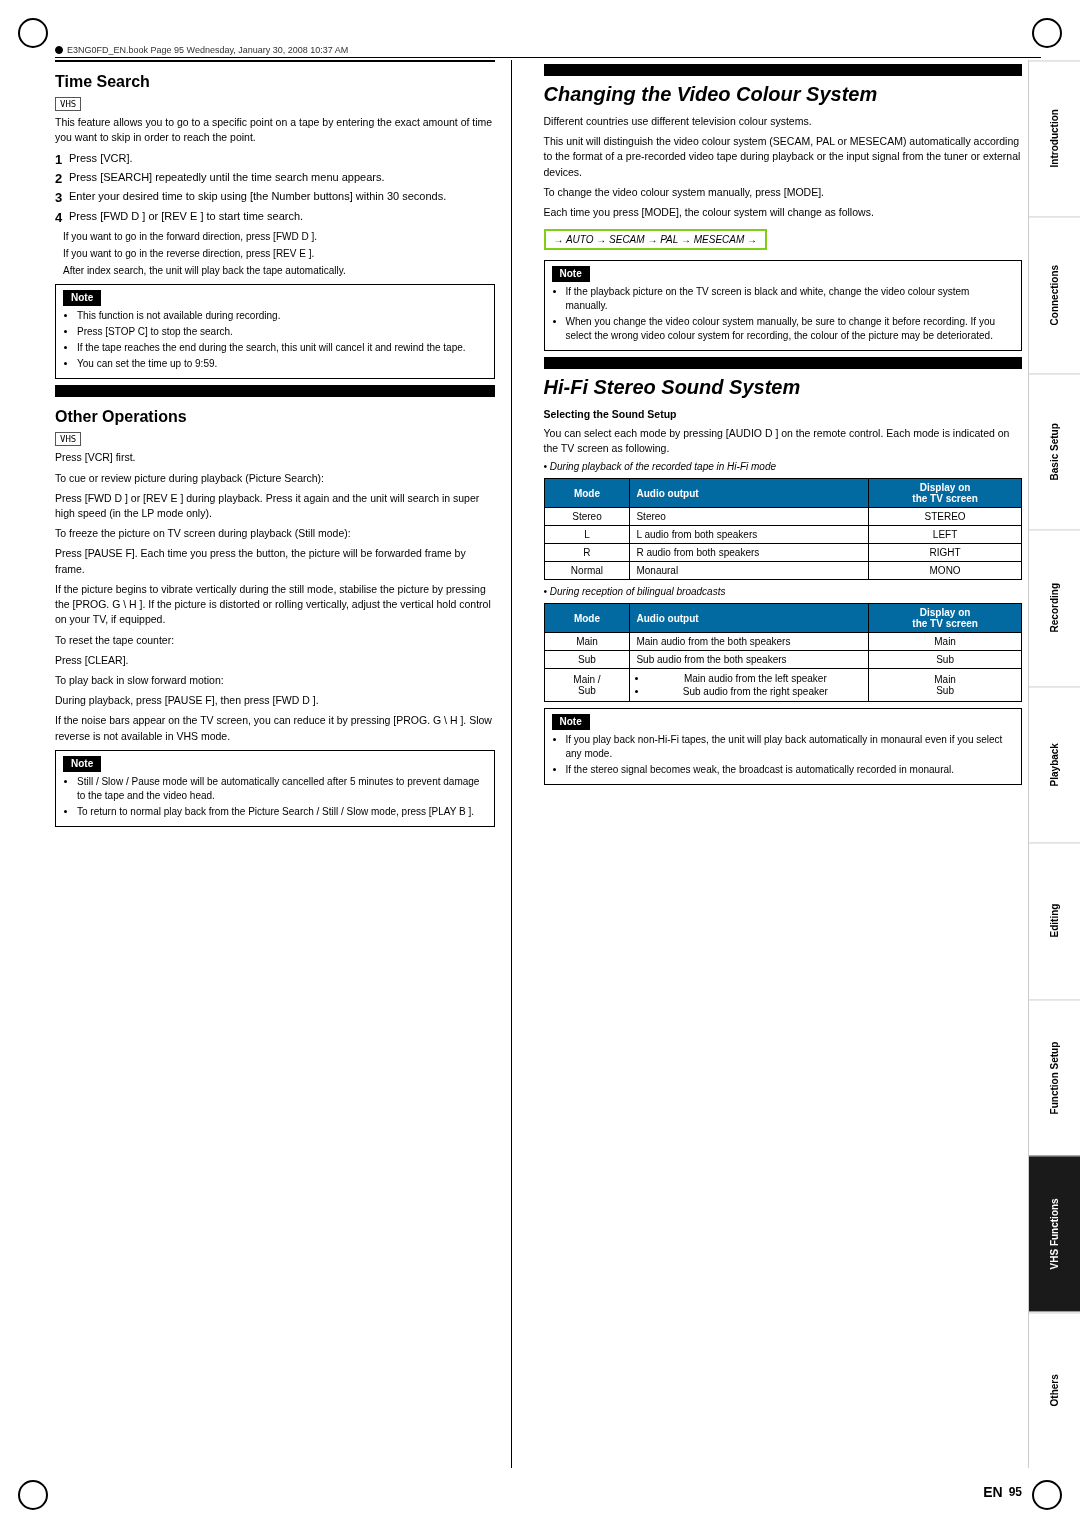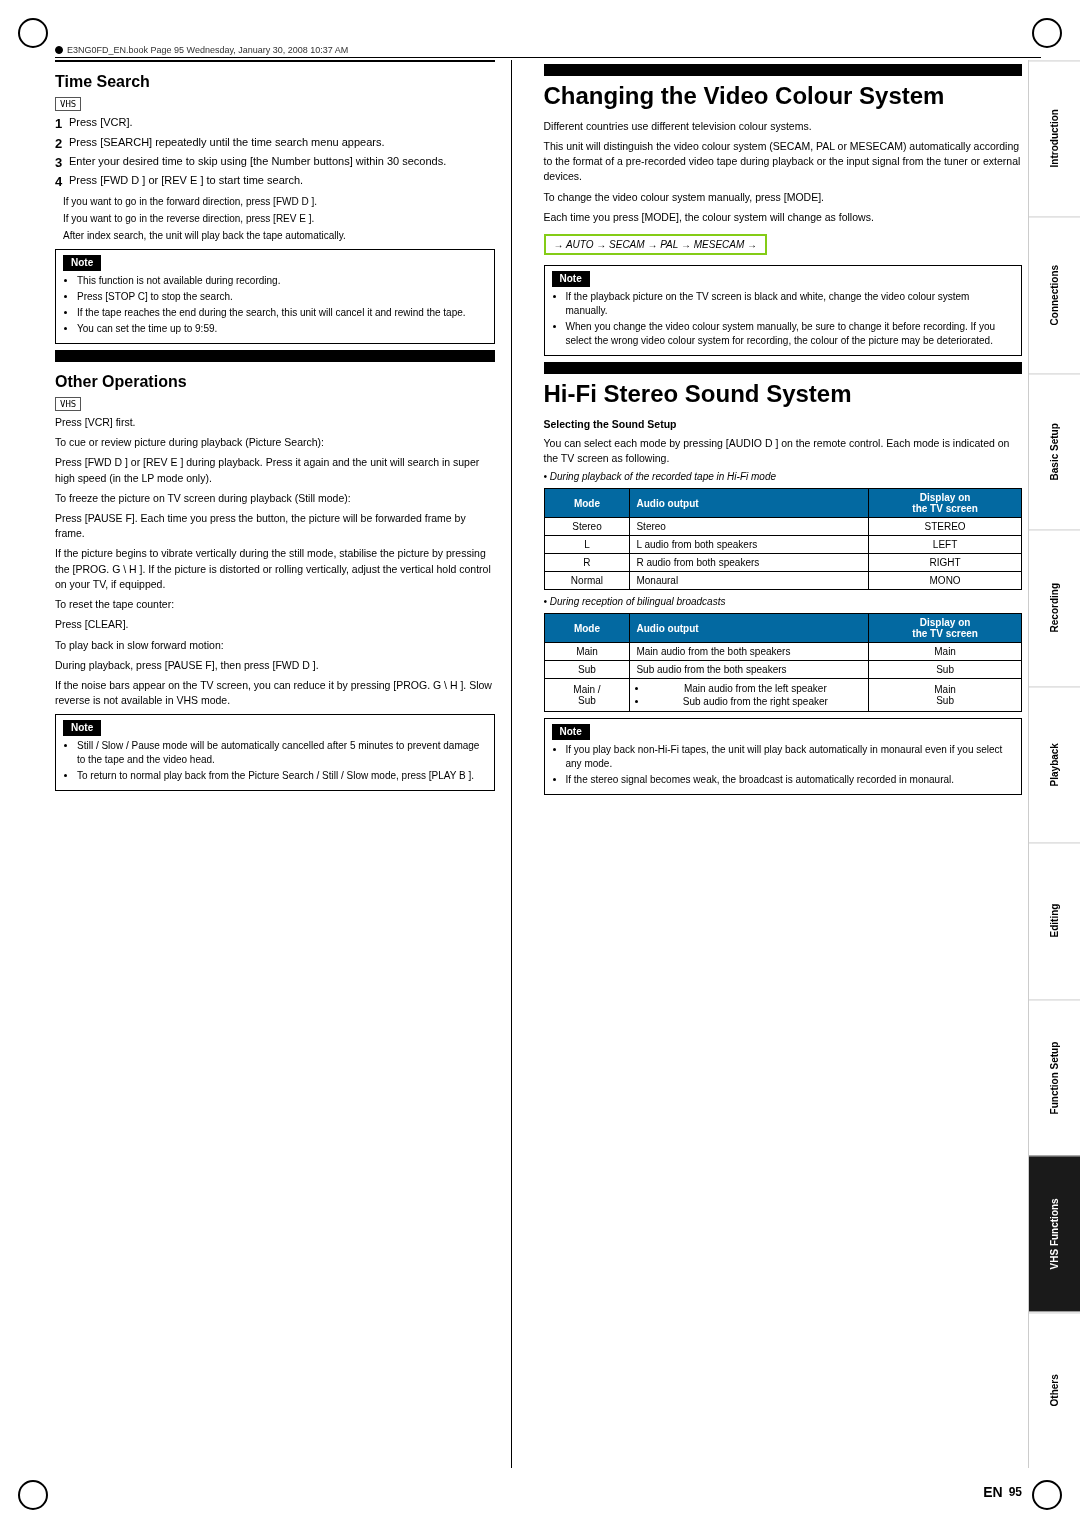--- a/index.html
+++ b/index.html
@@ -117,25 +117,26 @@
 
     
     .section-title {
       font-size: 16px;
       font-weight: bold;
       margin-bottom: 6px;
       margin-top: 10px;
       line-height: 1.2;
     }
     .section-title-large {
-      font-size: 24px;
+      font-size: 20px;
       font-weight: bold;
       margin-bottom: 8px;
       margin-top: 0;
       line-height: 1.2;
+      font-style: italic;
     }
 
     .black-bar {
       background: #000;
       height: 12px;
       margin-bottom: 6px;
       margin-top: 4px;
     }
 
     
@@ -332,20 +333,21 @@
   </div>
 
   <div class="main-content">
 
     <div class="left-col">
 
       
       <div class="ts-divider"></div>
       <div class="section-title">Time Search</div>
       <div class="vhs-icon">VHS</div>
+      <p class="para">This feature allows you to go to a specific point on a tape by entering the exact amount of time you want to skip in order to reach the point.</p>
 
       <ol class="num-list">
         <li>
           <span class="num">1</span>
           <span>Press [VCR].</span>
         </li>
         <li>
           <span class="num">2</span>
           <span>Press [SEARCH] repeatedly until the time search menu appears.</span>
         </li>

